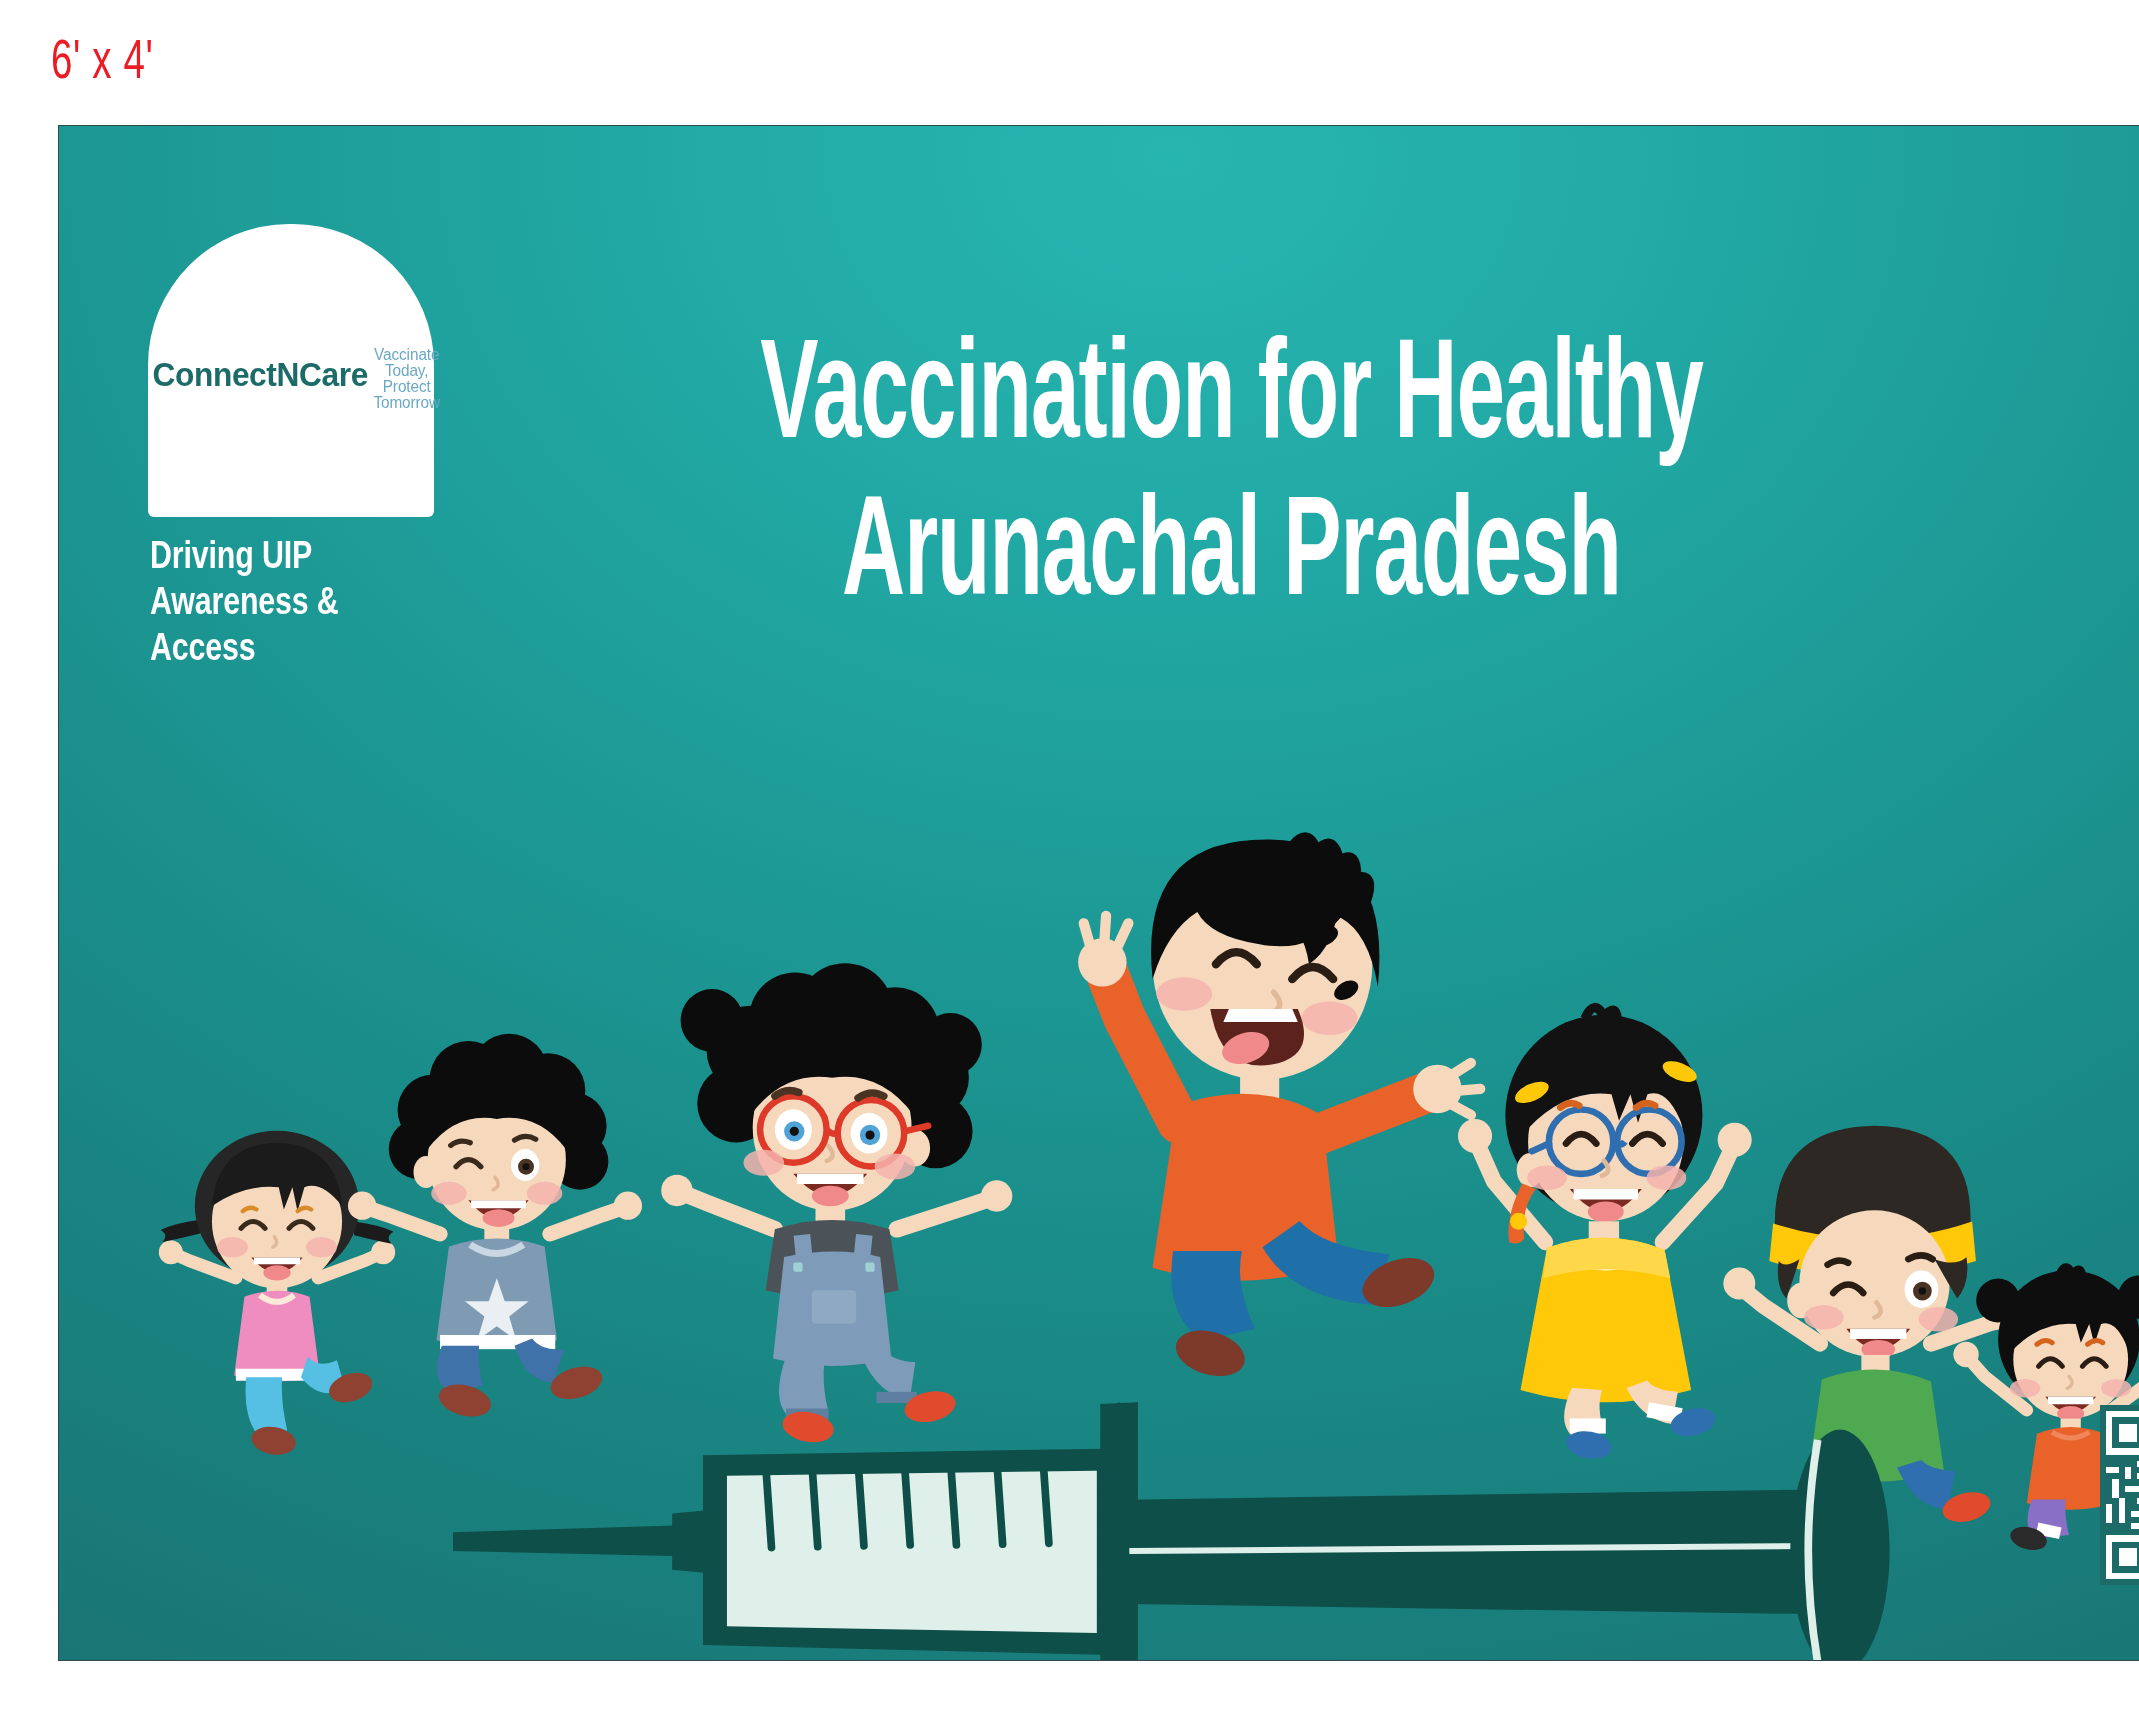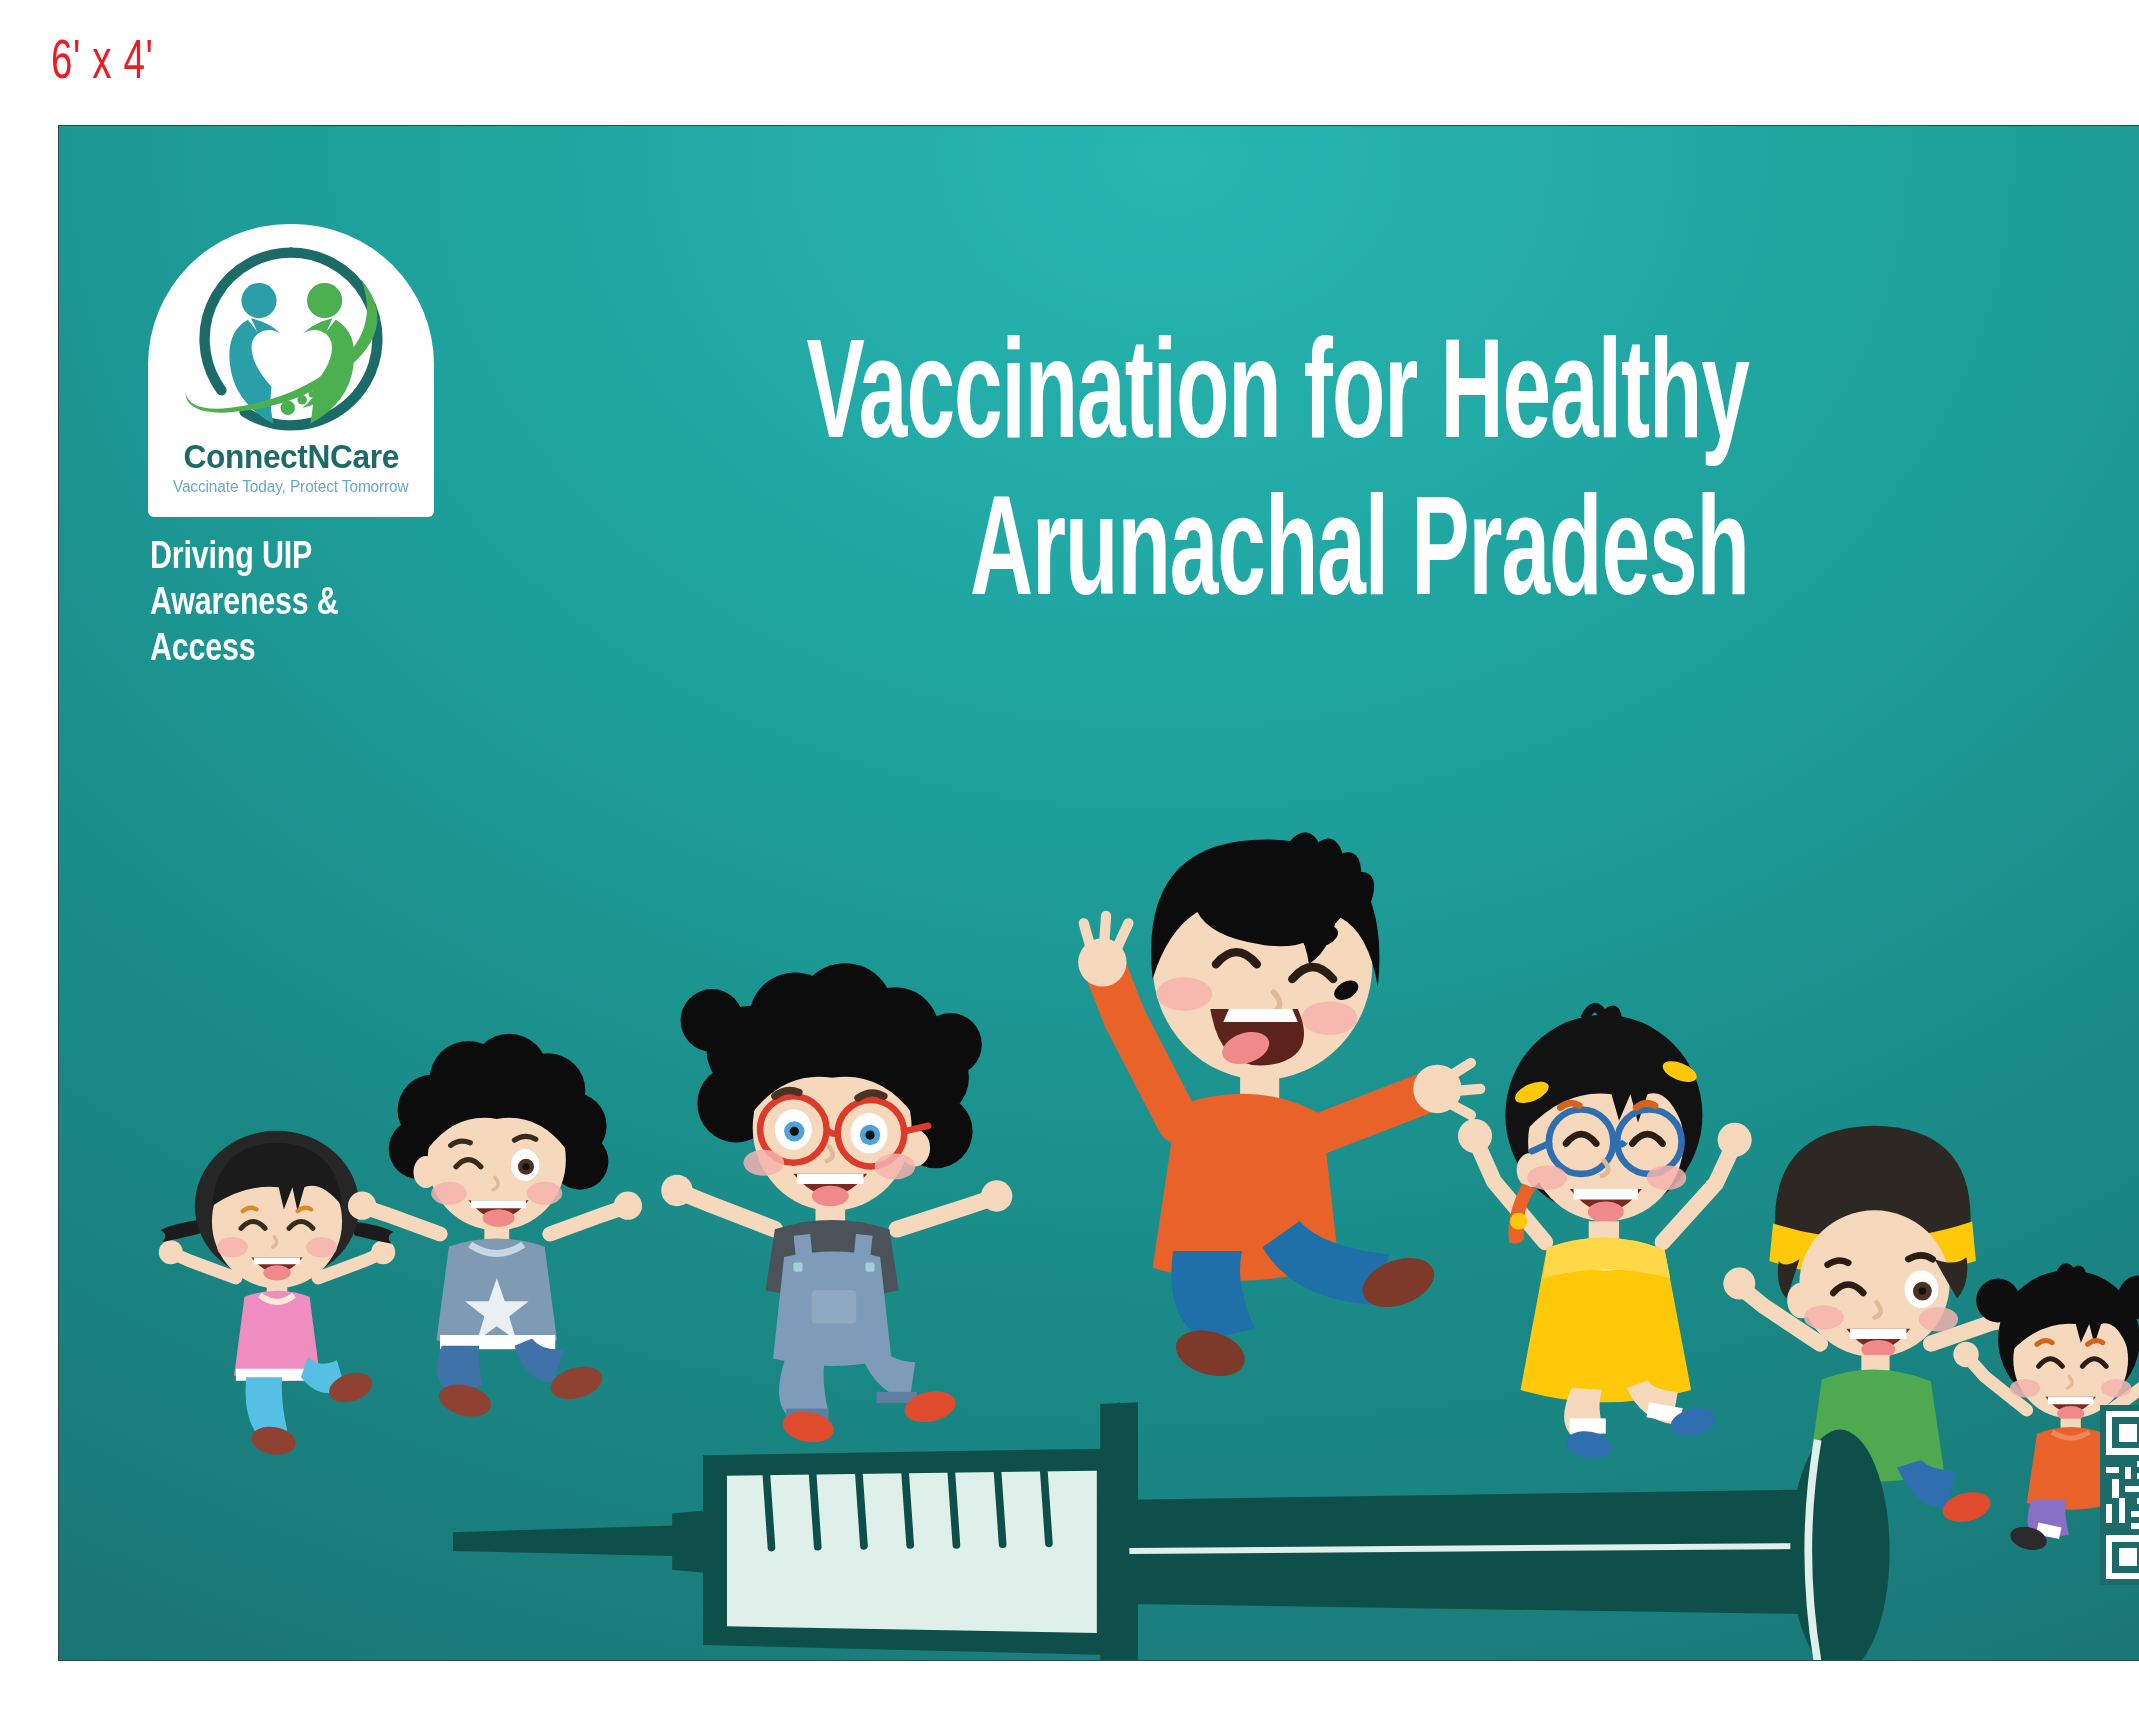--- a/index.html
+++ b/index.html
@@ -44,24 +44,25 @@
   }
 
   
   .logo-card{
     position:absolute;
     left:89px; top:98px;
     width:286px; height:293px;
     background:#ffffff;
     border-radius:141px 141px 6px 6px;
     display:flex;
-    flex-direction:column;
+    flex-direction:row;
     align-items:center;
     justify-content:flex-start;
     padding-top:11px;
+    text-align:center;
   }
   .logo-emblem{ width:240px; height:208px; display:block; }
   .logo-wordmark{
     font-size:33px; font-weight:bold; color:#1d6b68;
     letter-spacing:-0.4px; line-height:1; margin-top:-2.6px;
     transform:scaleX(.96); transform-origin:center;
   }
   .logo-tagline{
     font-size:16px; font-weight:400; color:#6aa8c4;
     letter-spacing:-0.1px; line-height:1; margin-top:5.6px;
@@ -84,21 +85,21 @@
   
   .headline{
     position:absolute;
     left:338px; top:184px;
     width:1669px;
     color:#ffffff;
     font-weight:bold;
     font-size:141px;
     line-height:1.11;
     letter-spacing:-1.7px;
-    text-align:right;
+    text-align:center;
   }
   .headline .ln{ display:block; transform:scaleX(.62); transform-origin:center center; white-space:nowrap; }
 
   
   .stage{ position:absolute; left:0; top:0; width:100%; height:100%; }
   .kid{ position:absolute; }
   .kid svg{ display:block; width:100%; height:100%; overflow:visible; }
 
   .k-small-girl { left:81px;  top:984px; width:274px;  height:300px; }
   .k-star-boy   { left:267px;  top:899px; width:338px;  height:372px; }

